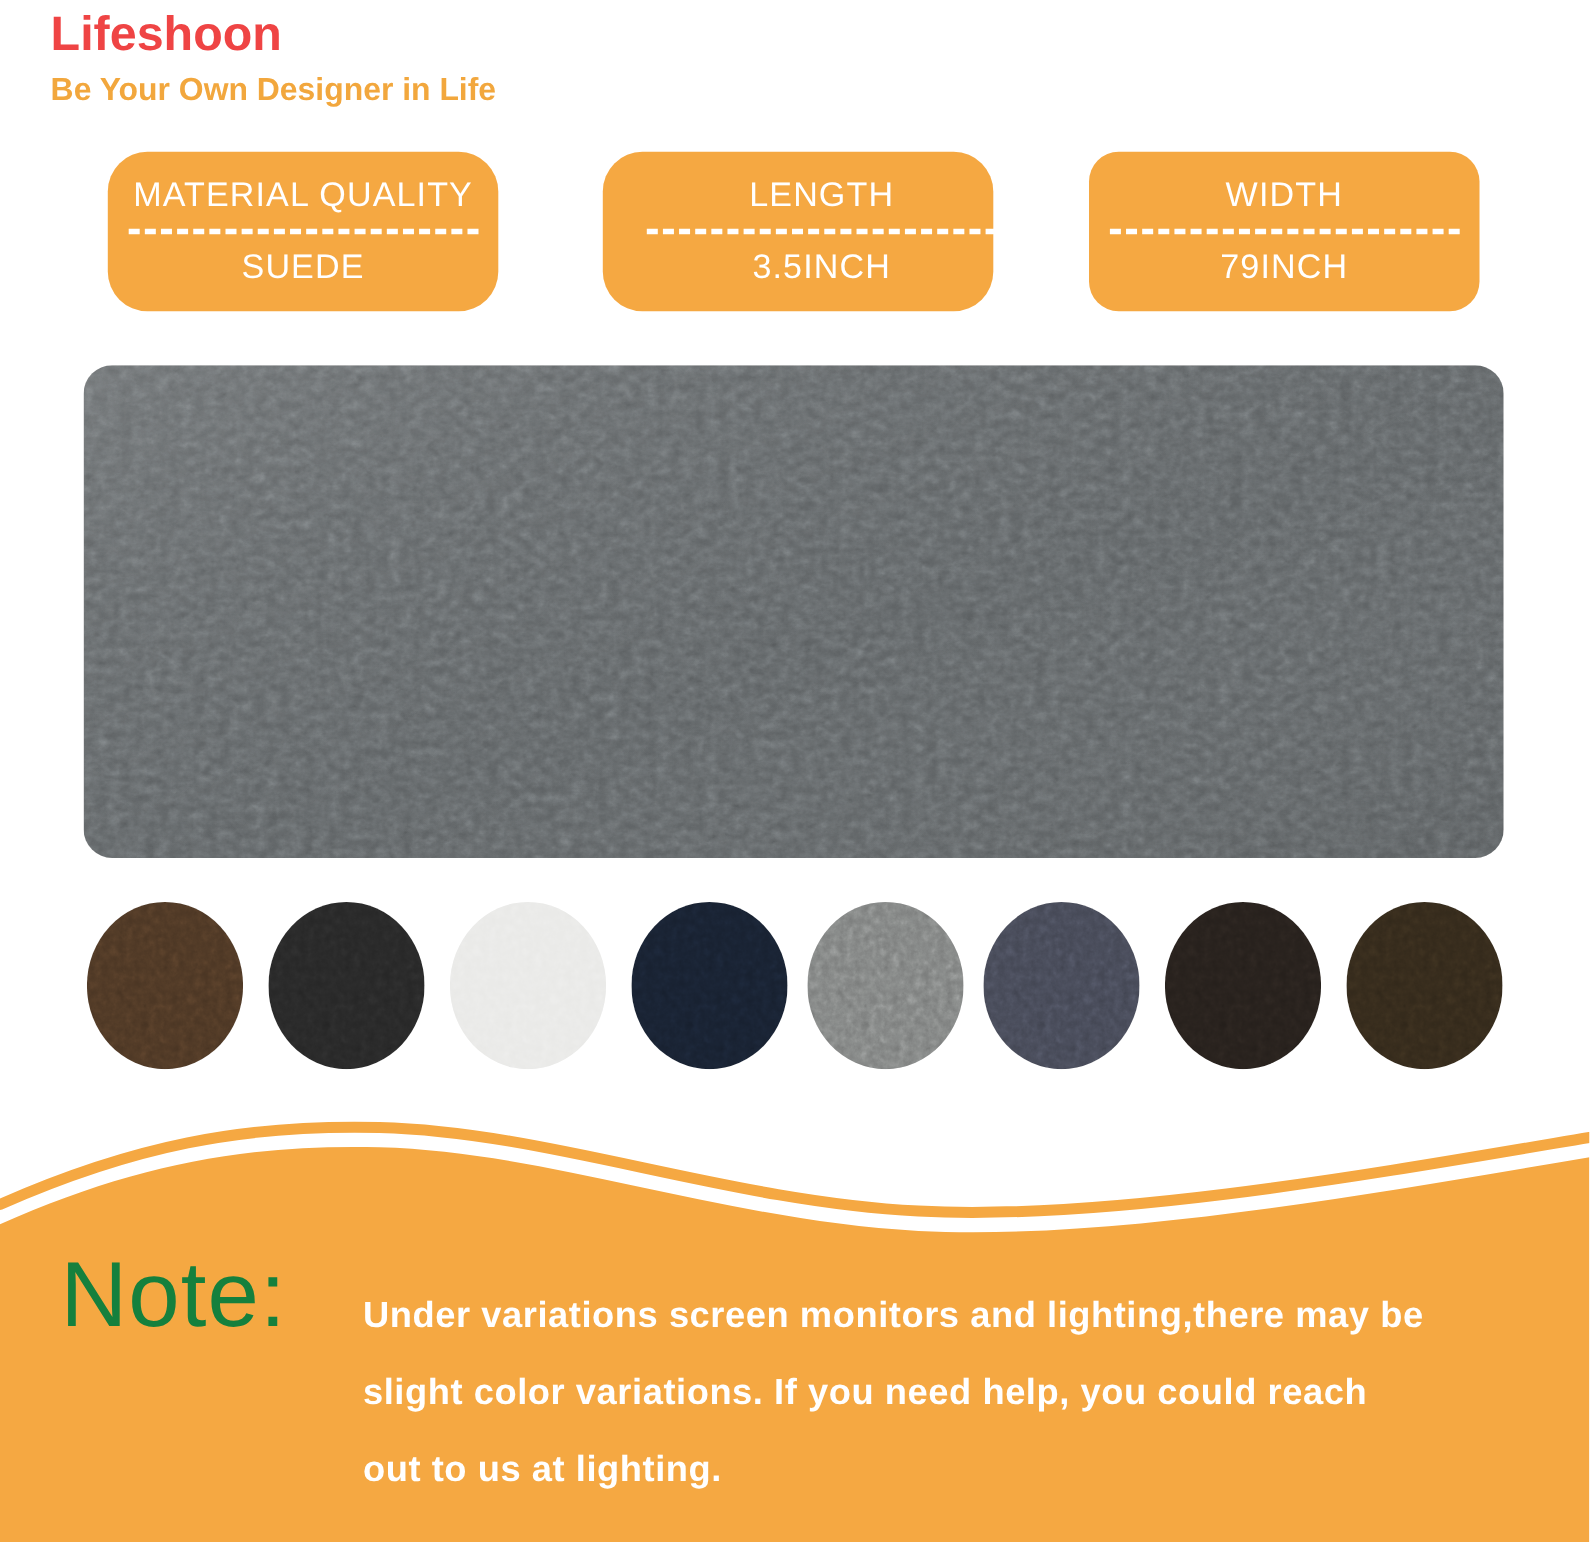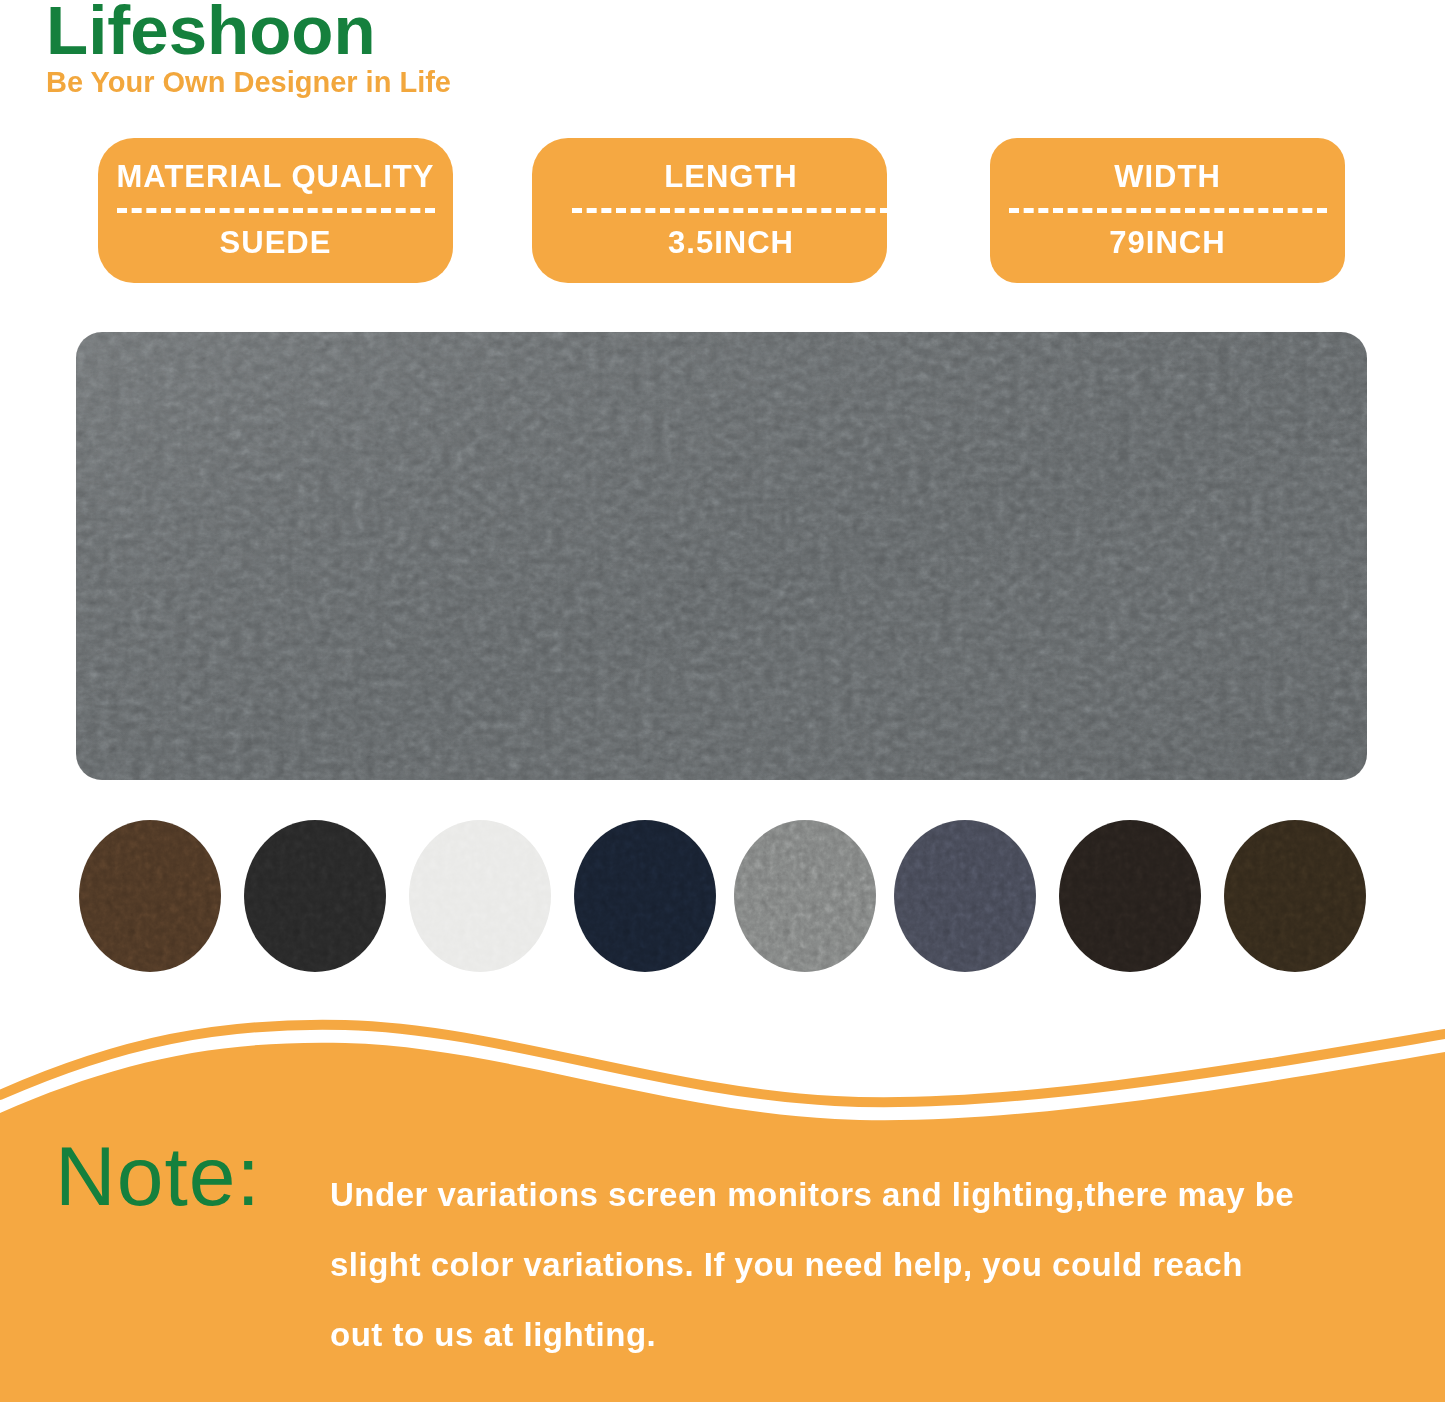--- a/index.html
+++ b/index.html
@@ -3,36 +3,36 @@
 <meta charset="utf-8">
 <style>
   html,body{margin:0;padding:0;}
   body{
     width:1445px;height:1402px;position:relative;background:#ffffff;
     font-family:"Liberation Sans", sans-serif;overflow:hidden;
   }
   
   .brand{position:absolute;left:46px;top:0;}
   .brand-name{
-    color:#15803d;font-size:69px;font-weight:bold;letter-spacing:0px;line-height:62px;
+    color:#ef4444;font-size:44px;font-weight:bold;letter-spacing:0px;line-height:62px;
   }
   .brand-tagline{
     color:#f2a73d;font-size:29px;font-weight:bold;margin-top:4px;letter-spacing:0px;
   }
   
   .pill{
     position:absolute;top:138px;width:355px;height:145px;background:#f5a842;
     border-radius:36px;display:flex;flex-direction:column;align-items:center;
     justify-content:space-between;padding:21px 0 22px 0;box-sizing:border-box;
   }
   .pill-1{left:98px;}
-  .pill-2{left:532px;padding-left:43px;}
+  .pill-2{left:548px;padding-left:43px;}
   .pill-3{left:990px;border-radius:27px;}
   .pill-label,.pill-value{
-    color:#ffffff;font-size:31px;font-weight:bold;letter-spacing:1px;white-space:nowrap;
+    color:#ffffff;font-size:31px;font-weight:normal;letter-spacing:1px;white-space:nowrap;
   }
   .pill-divider{
     width:318px;height:0;border-top:5px dashed #ffffff;
   }
   
   .fabric{position:absolute;left:76px;top:332px;}
   
   .swatch-circle{position:absolute;top:820px;}
   .c1{left:79px;}  .c2{left:244px;} .c3{left:409px;} .c4{left:574px;}
   .c5{left:734px;} .c6{left:894px;} .c7{left:1059px;}.c8{left:1224px;}

